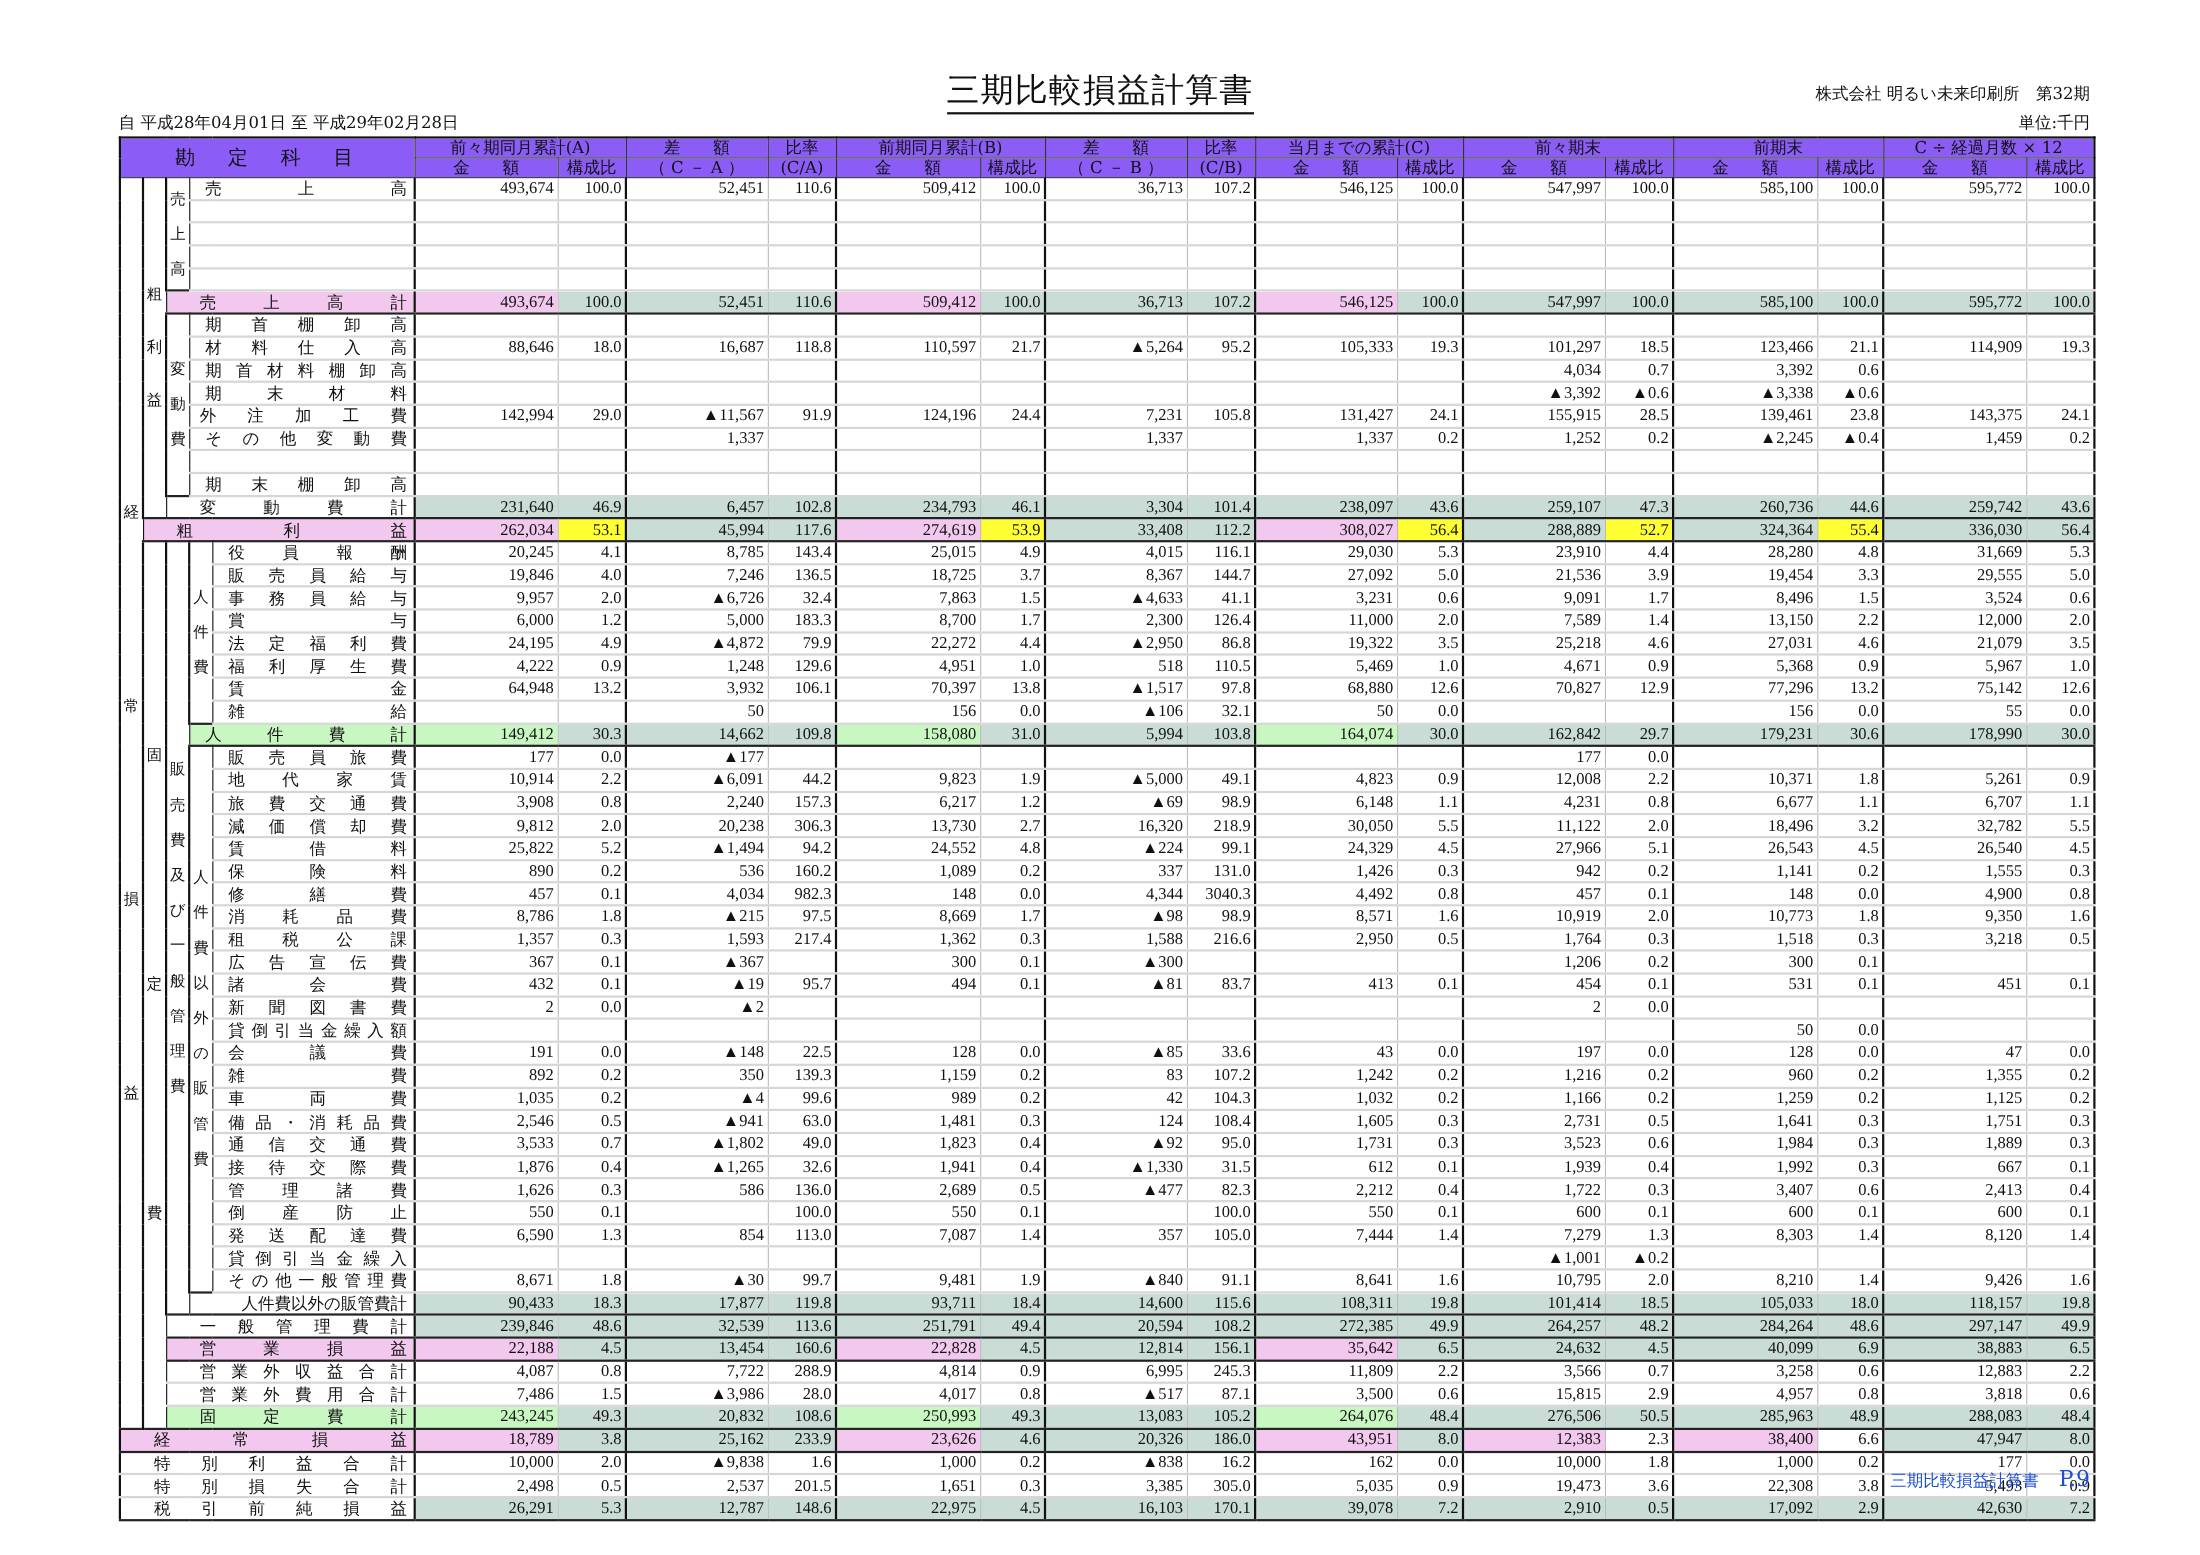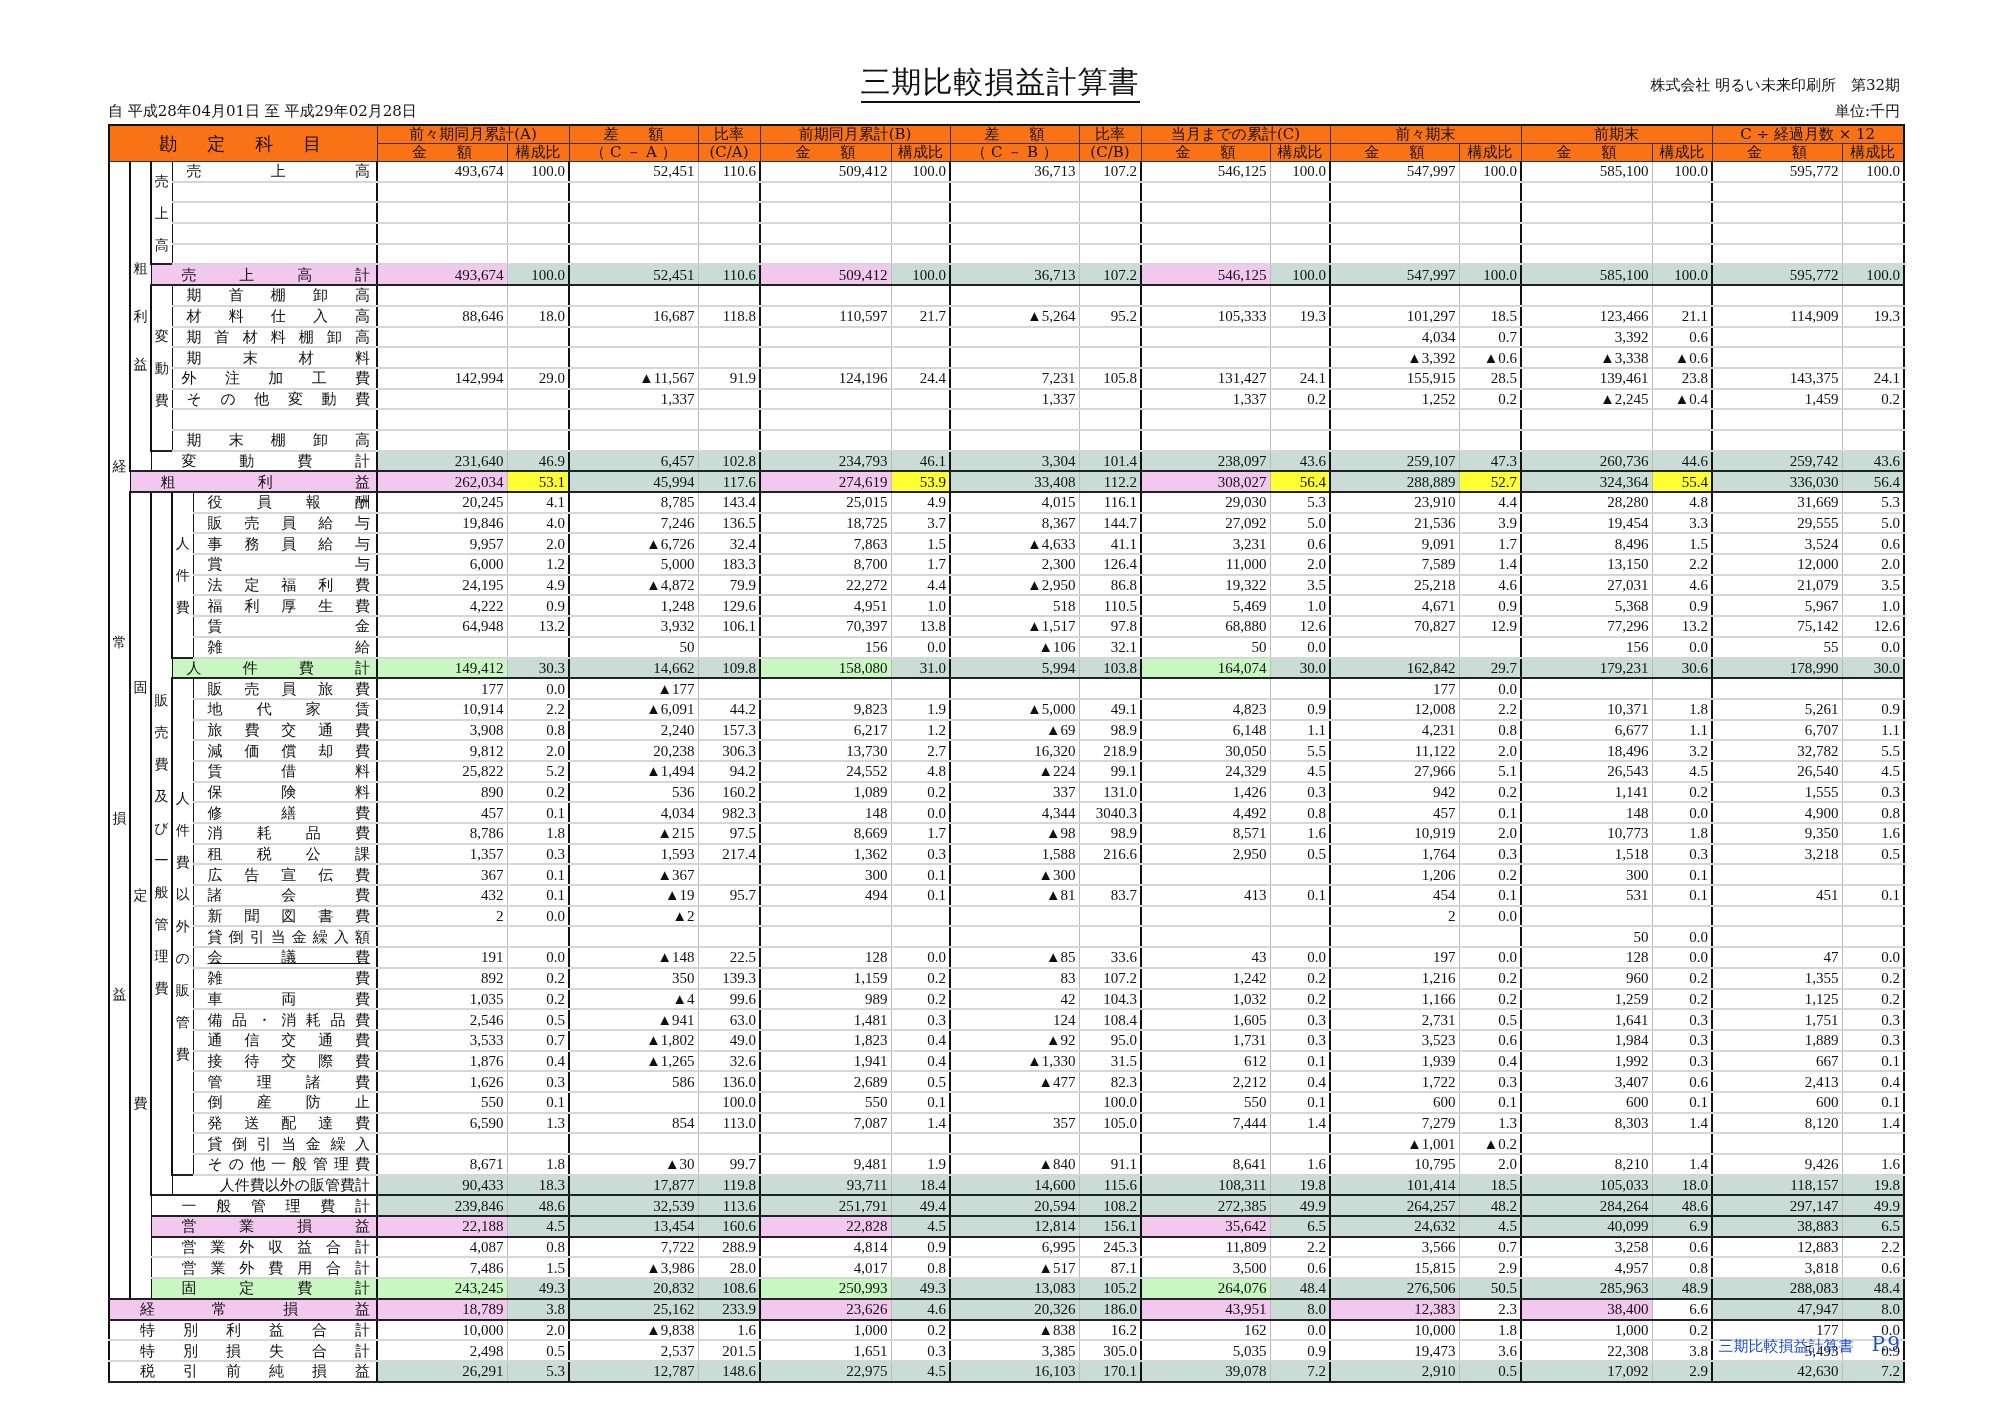--- a/index.html
+++ b/index.html
@@ -6,21 +6,21 @@
   body{width:2000px;height:1414px;position:relative;font-family:"DejaVu Serif","Liberation Serif",serif;color:#111;overflow:hidden;}
   .title{position:absolute;left:0;width:2000px;top:62px;text-align:center;font-size:30px;letter-spacing:1px;}
   .title span{border-bottom:2px solid #111;padding-bottom:2px;}
   .company{position:absolute;right:100px;top:76px;font-size:15px;}
   .unit{position:absolute;right:100px;top:102px;font-size:15px;}
   .period{position:absolute;left:108px;top:102px;font-size:15px;}
   .footer{position:absolute;right:100px;top:1332px;font-size:15px;color:#1d4ed8;}
   .footer .pg{font-size:20px;margin-left:18px;}
   table{position:absolute;left:108px;top:124px;border-collapse:collapse;table-layout:fixed;font-size:14.5px;}
   td,th{padding:0 3px;height:18.7px;line-height:18px;white-space:nowrap;overflow:hidden;}
-  th{font-weight:normal;background:#f97316;border:1px solid #333;text-align:center;height:17px;line-height:17px;font-size:15px;}
+  th{font-weight:normal;background:#8b5cf6;border:1px solid #333;text-align:center;height:17px;line-height:17px;font-size:15px;}
   td.n{text-align:right;font-family:"Liberation Serif",serif;font-size:15px;border-bottom:2px solid #d6d6d6;}
   td.r{border-left:1px solid #bbb;}
   td.gL{border-left:2px solid #111;}
   td.lab{text-align:justify;text-align-last:justify;letter-spacing:0;font-size:15px;border-bottom:2px solid #d6d6d6;}
   td.v{text-align:center;vertical-align:middle;font-size:14px;padding:0;white-space:normal;}
   tr.tot td{border-top:2px solid #222;border-bottom:2px solid #222;}
   .bg-teal{background:#c9dcd6;}
   .bg-pink{background:#f2c8ef;}
   .bg-yel{background:#ffff33;}
   .bg-grn{background:#c8f7c2;}
@@ -927,21 +927,21 @@
         <td class="n gL"></td>
         <td class="n r"></td>
         <td class="n gL"></td>
         <td class="n r"></td>
         <td class="n gL">50</td>
         <td class="n r">0.0</td>
         <td class="n gL"></td>
         <td class="n r"></td>
       </tr>
       <tr>
-        <td colspan="1" class="lab" style="padding-left: 14px; padding-right: 6px; text-decoration: underline;">会議費</td>
+        <td colspan="1" class="lab" style="padding-left: 14px; padding-right: 6px;">会議費</td>
         <td class="n gL">191</td>
         <td class="n r">0.0</td>
         <td class="n gL">▲148</td>
         <td class="n r">22.5</td>
         <td class="n gL">128</td>
         <td class="n r">0.0</td>
         <td class="n gL">▲85</td>
         <td class="n r">33.6</td>
         <td class="n gL">43</td>
         <td class="n r">0.0</td>

